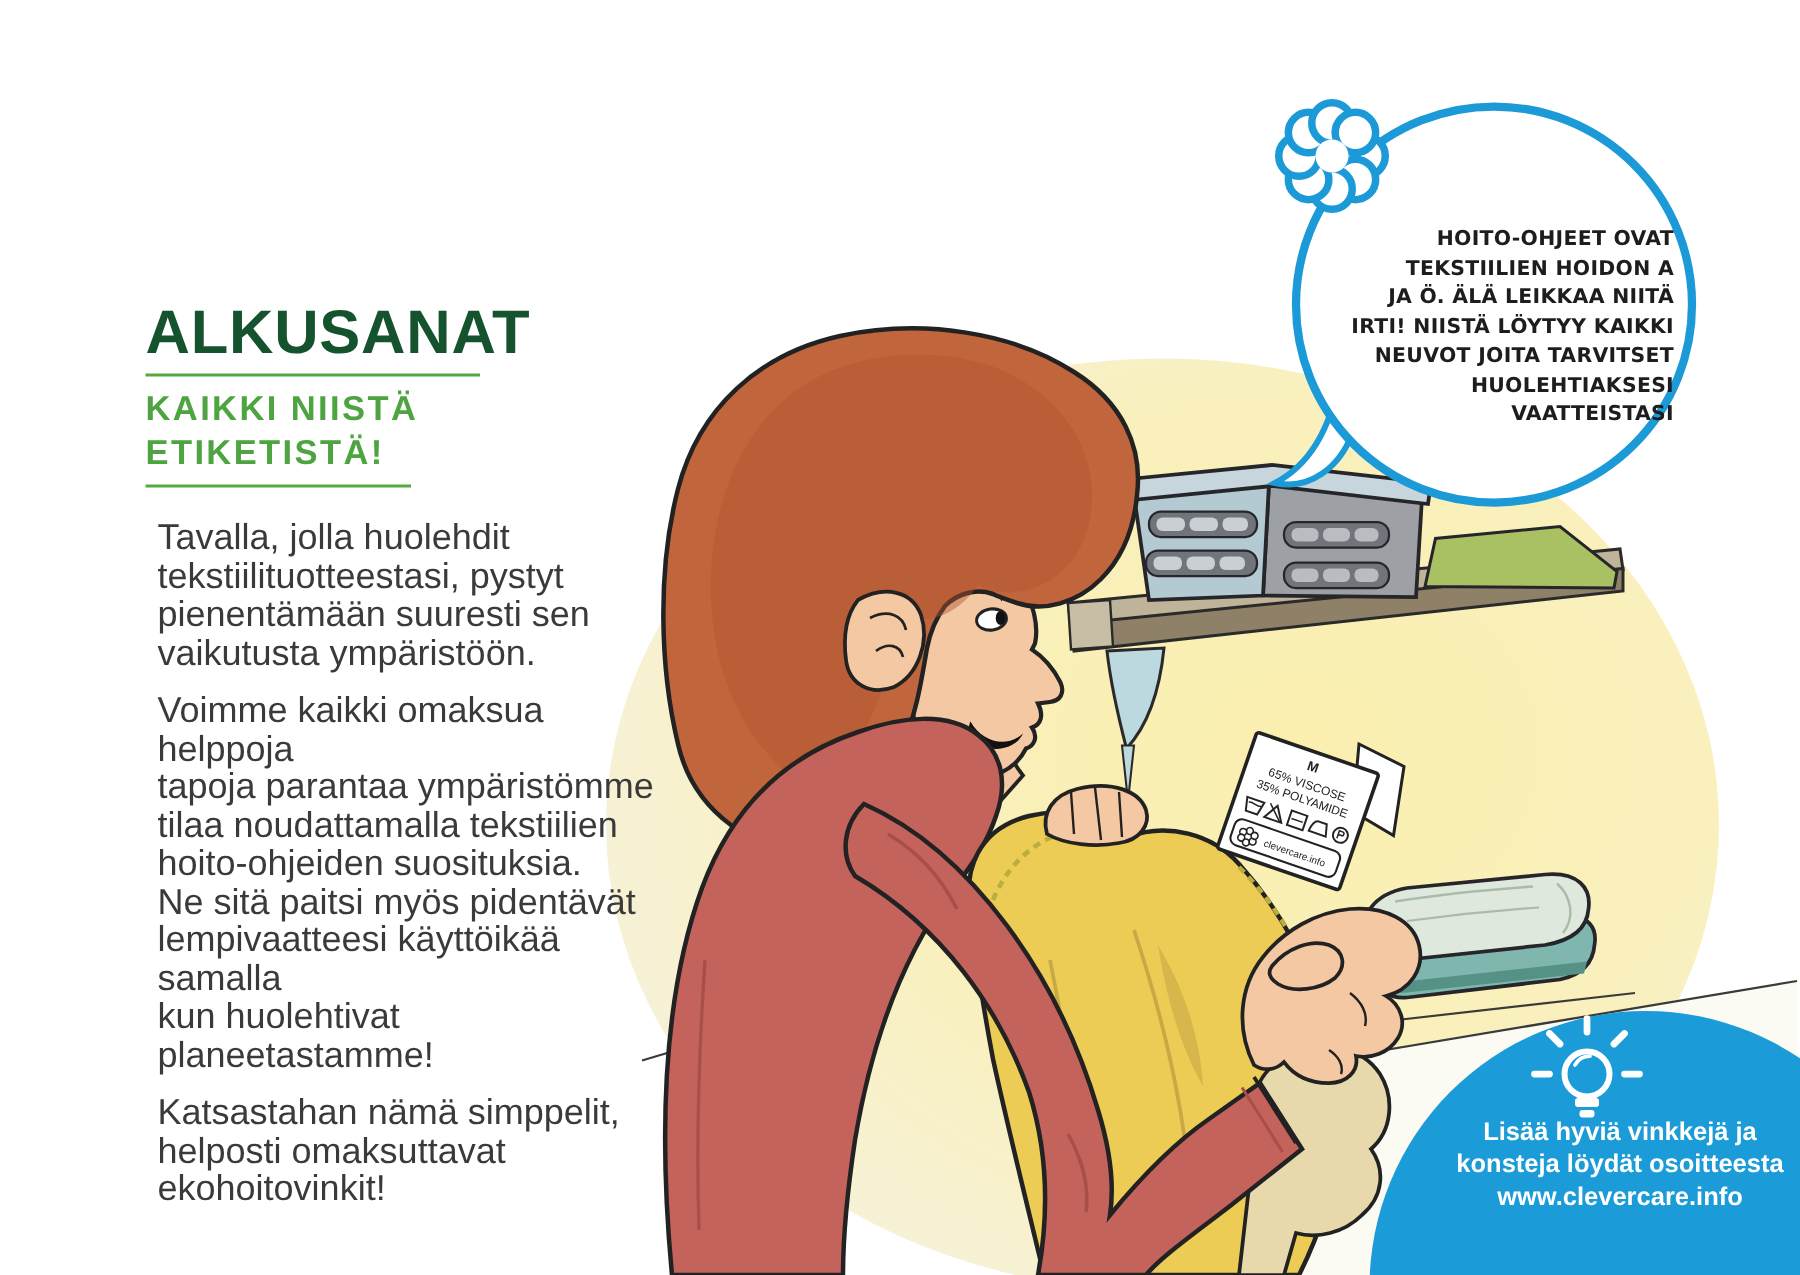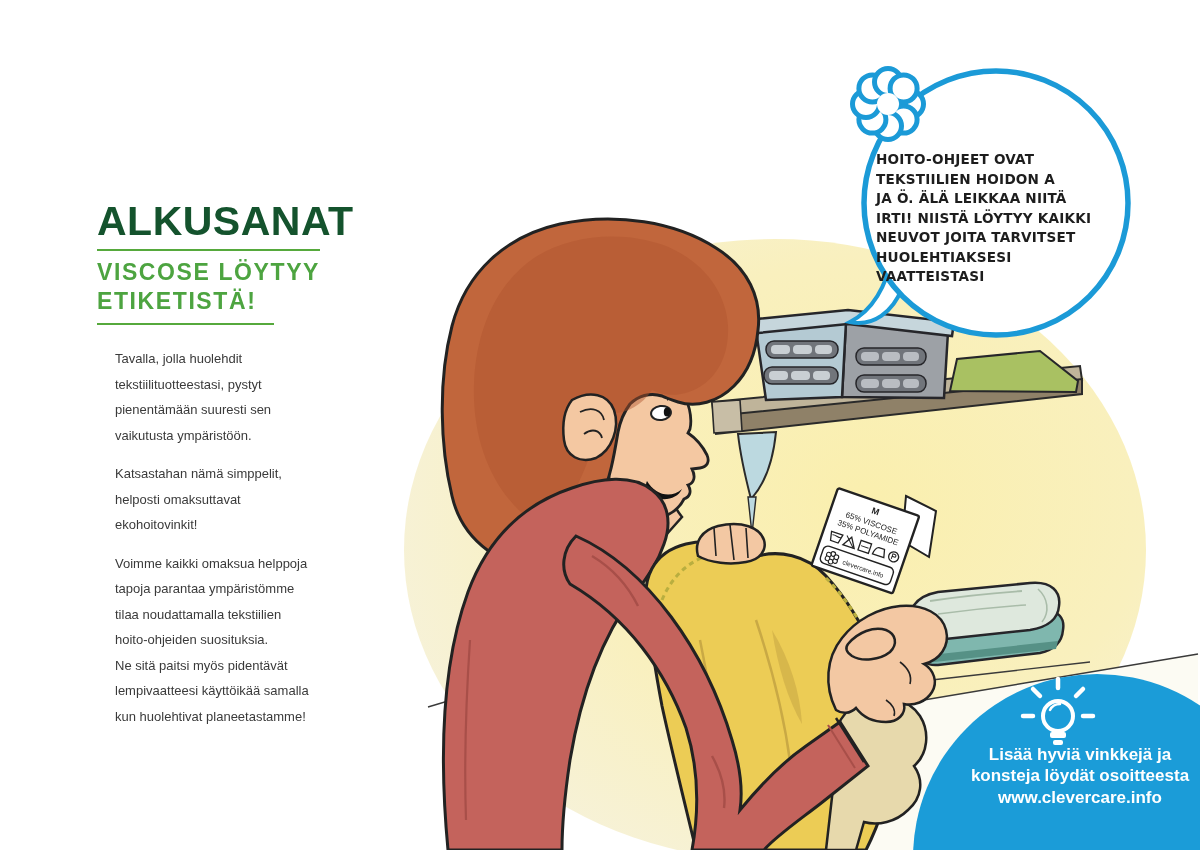--- a/index.html
+++ b/index.html
@@ -6,24 +6,24 @@
   .page{position:relative;width:1200px;height:850px;background:#ffffff;overflow:hidden;
         font-family:"Liberation Sans",sans-serif;}
   .lines{white-space:pre-line;}
   
   .col{position:absolute;left:97px;top:200px;width:348px;}
   .title{font-size:41px;font-weight:800;letter-spacing:.5px;color:#14532d;line-height:42px;margin:0;}
   .rule{height:0;border-top:2.5px solid #56A93C;margin:7px 0 7px 0;}
   .rule1{width:223px;}
   .rule2{width:177px;}
   .subtitle{font-size:23px;font-weight:700;letter-spacing:1.6px;color:#4DA440;line-height:29px;margin:0;}
-  .para{font-size:13px;line-height:25.5px;color:#3a3a3a;margin:0 0 13px 18px;}
+  .para{font-size:24px;line-height:25.5px;color:#3a3a3a;margin:0 0 13px 8px;}
   .para.first{margin-top:21px;}
   
-  .bubble-text{position:absolute;left:876px;top:150px;width:240px;text-align:left;
+  .bubble-text{position:absolute;left:876px;top:150px;width:240px;text-align:right;
     font-family:"DejaVu Sans",sans-serif;font-size:13.6px;font-weight:700;line-height:1.44;
     color:#1d1d1d;letter-spacing:.2px;}
   
   .cta-text{position:absolute;left:948px;top:744px;width:264px;text-align:center;
     font-size:17px;font-weight:700;line-height:1.25;color:#ffffff;}
   svg{position:absolute;left:0;top:0;}
   svg text{font-family:"Liberation Sans",sans-serif;}
 </style>
 </head>
 <body>
@@ -209,37 +209,37 @@
         <rect x="1050" y="732" width="16" height="6" rx="2" fill="#ffffff" stroke="none"></rect>
         <rect x="1053" y="740" width="10" height="5" rx="2" fill="#ffffff" stroke="none"></rect>
         <path d="M 1050 710 C 1052 706 1056 704 1060 704" stroke-width="2.5"></path>
       </g>
     </g>
   </svg>
 
   <div class="col">
     <h1 class="title">ALKUSANAT</h1>
     <div class="rule rule1"></div>
-    <h2 class="subtitle lines">VISCOSE LÖYTYY
+    <h2 class="subtitle lines">KAIKKI NIISTÄ
 ETIKETISTÄ!</h2>
     <div class="rule rule2"></div>
     <p class="para first lines">Tavalla, jolla huolehdit
 tekstiilituotteestasi, pystyt
 pienentämään suuresti sen
 vaikutusta ympäristöön.</p>
-    <p class="para lines">Katsastahan nämä simppelit,
-helposti omaksuttavat
-ekohoitovinkit!</p>
     <p class="para lines">Voimme kaikki omaksua helppoja
 tapoja parantaa ympäristömme
 tilaa noudattamalla tekstiilien
 hoito-ohjeiden suosituksia.
 Ne sitä paitsi myös pidentävät
 lempivaatteesi käyttöikää samalla
 kun huolehtivat planeetastamme!</p>
+    <p class="para lines">Katsastahan nämä simppelit,
+helposti omaksuttavat
+ekohoitovinkit!</p>
   </div>
 
   <div class="bubble-text lines">HOITO-OHJEET OVAT
 TEKSTIILIEN HOIDON A
 JA Ö. ÄLÄ LEIKKAA NIITÄ
 IRTI! NIISTÄ LÖYTYY KAIKKI
 NEUVOT JOITA TARVITSET
 HUOLEHTIAKSESI
 VAATTEISTASI</div>
 

